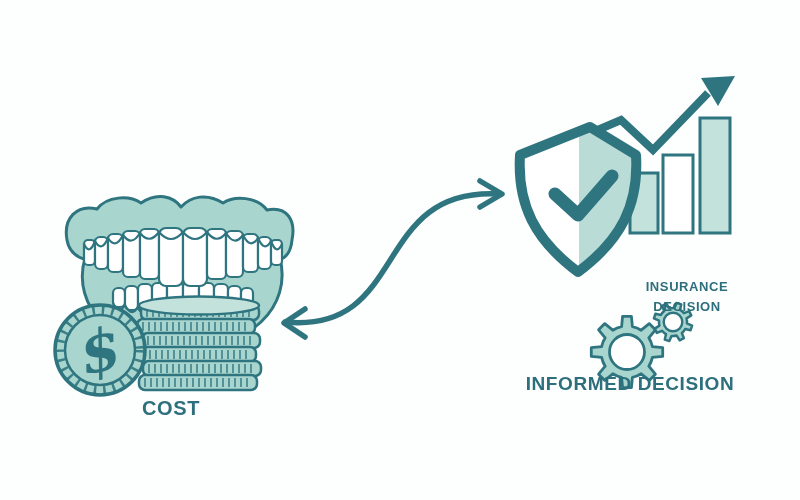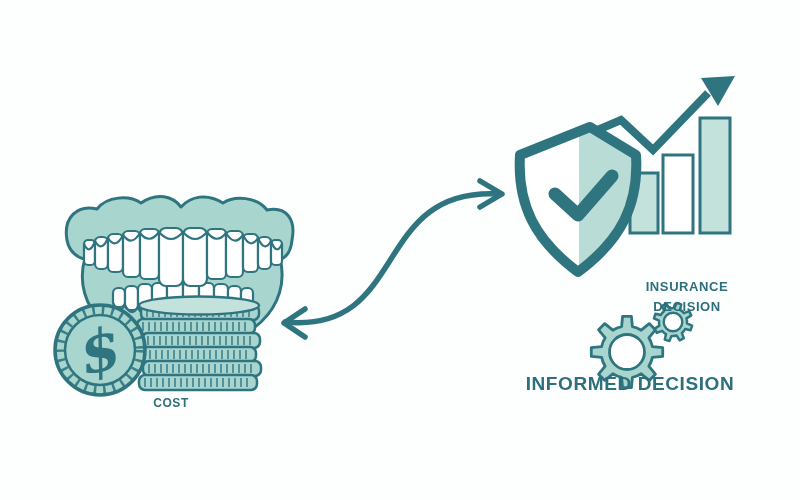--- a/index.html
+++ b/index.html
@@ -13,21 +13,21 @@
   .ln{stroke:#2f7580;fill:none;}
   .f1{fill:#a8d5ce;stroke:#2f7580;}
   .f2{fill:#c3e2dc;stroke:#2f7580;}
   .fw{fill:#ffffff;stroke:#2f7580;}
   .fd{fill:#2f7580;stroke:none;}
   .fh{fill:#b9dcd6;stroke:none;}
   .label{
     color:#2d6f7c;font-weight:bold;letter-spacing:0.6px;
     text-align:center;line-height:1.12;
   }
-  #cost-label{left:103px;top:397px;width:136px;font-size:12px;}
+  #cost-label{left:103px;top:397px;width:136px;font-size:20px;}
   #insurance-label{left:606px;top:243px;width:162px;font-size:13px;line-height:20px;margin-top:34px;}
   #decision-label{left:506px;top:373px;width:248px;font-size:19px;}
   #dentures-svg{left:45px;top:182px;}
   #connector-svg{left:260px;top:168px;}
   #chart-svg{left:545px;top:65px;z-index:1;}
   #shield-svg{left:505px;top:112px;z-index:2;}
   #gears-svg{left:578px;top:298px;}
 </style>
 </head>
 <body>

